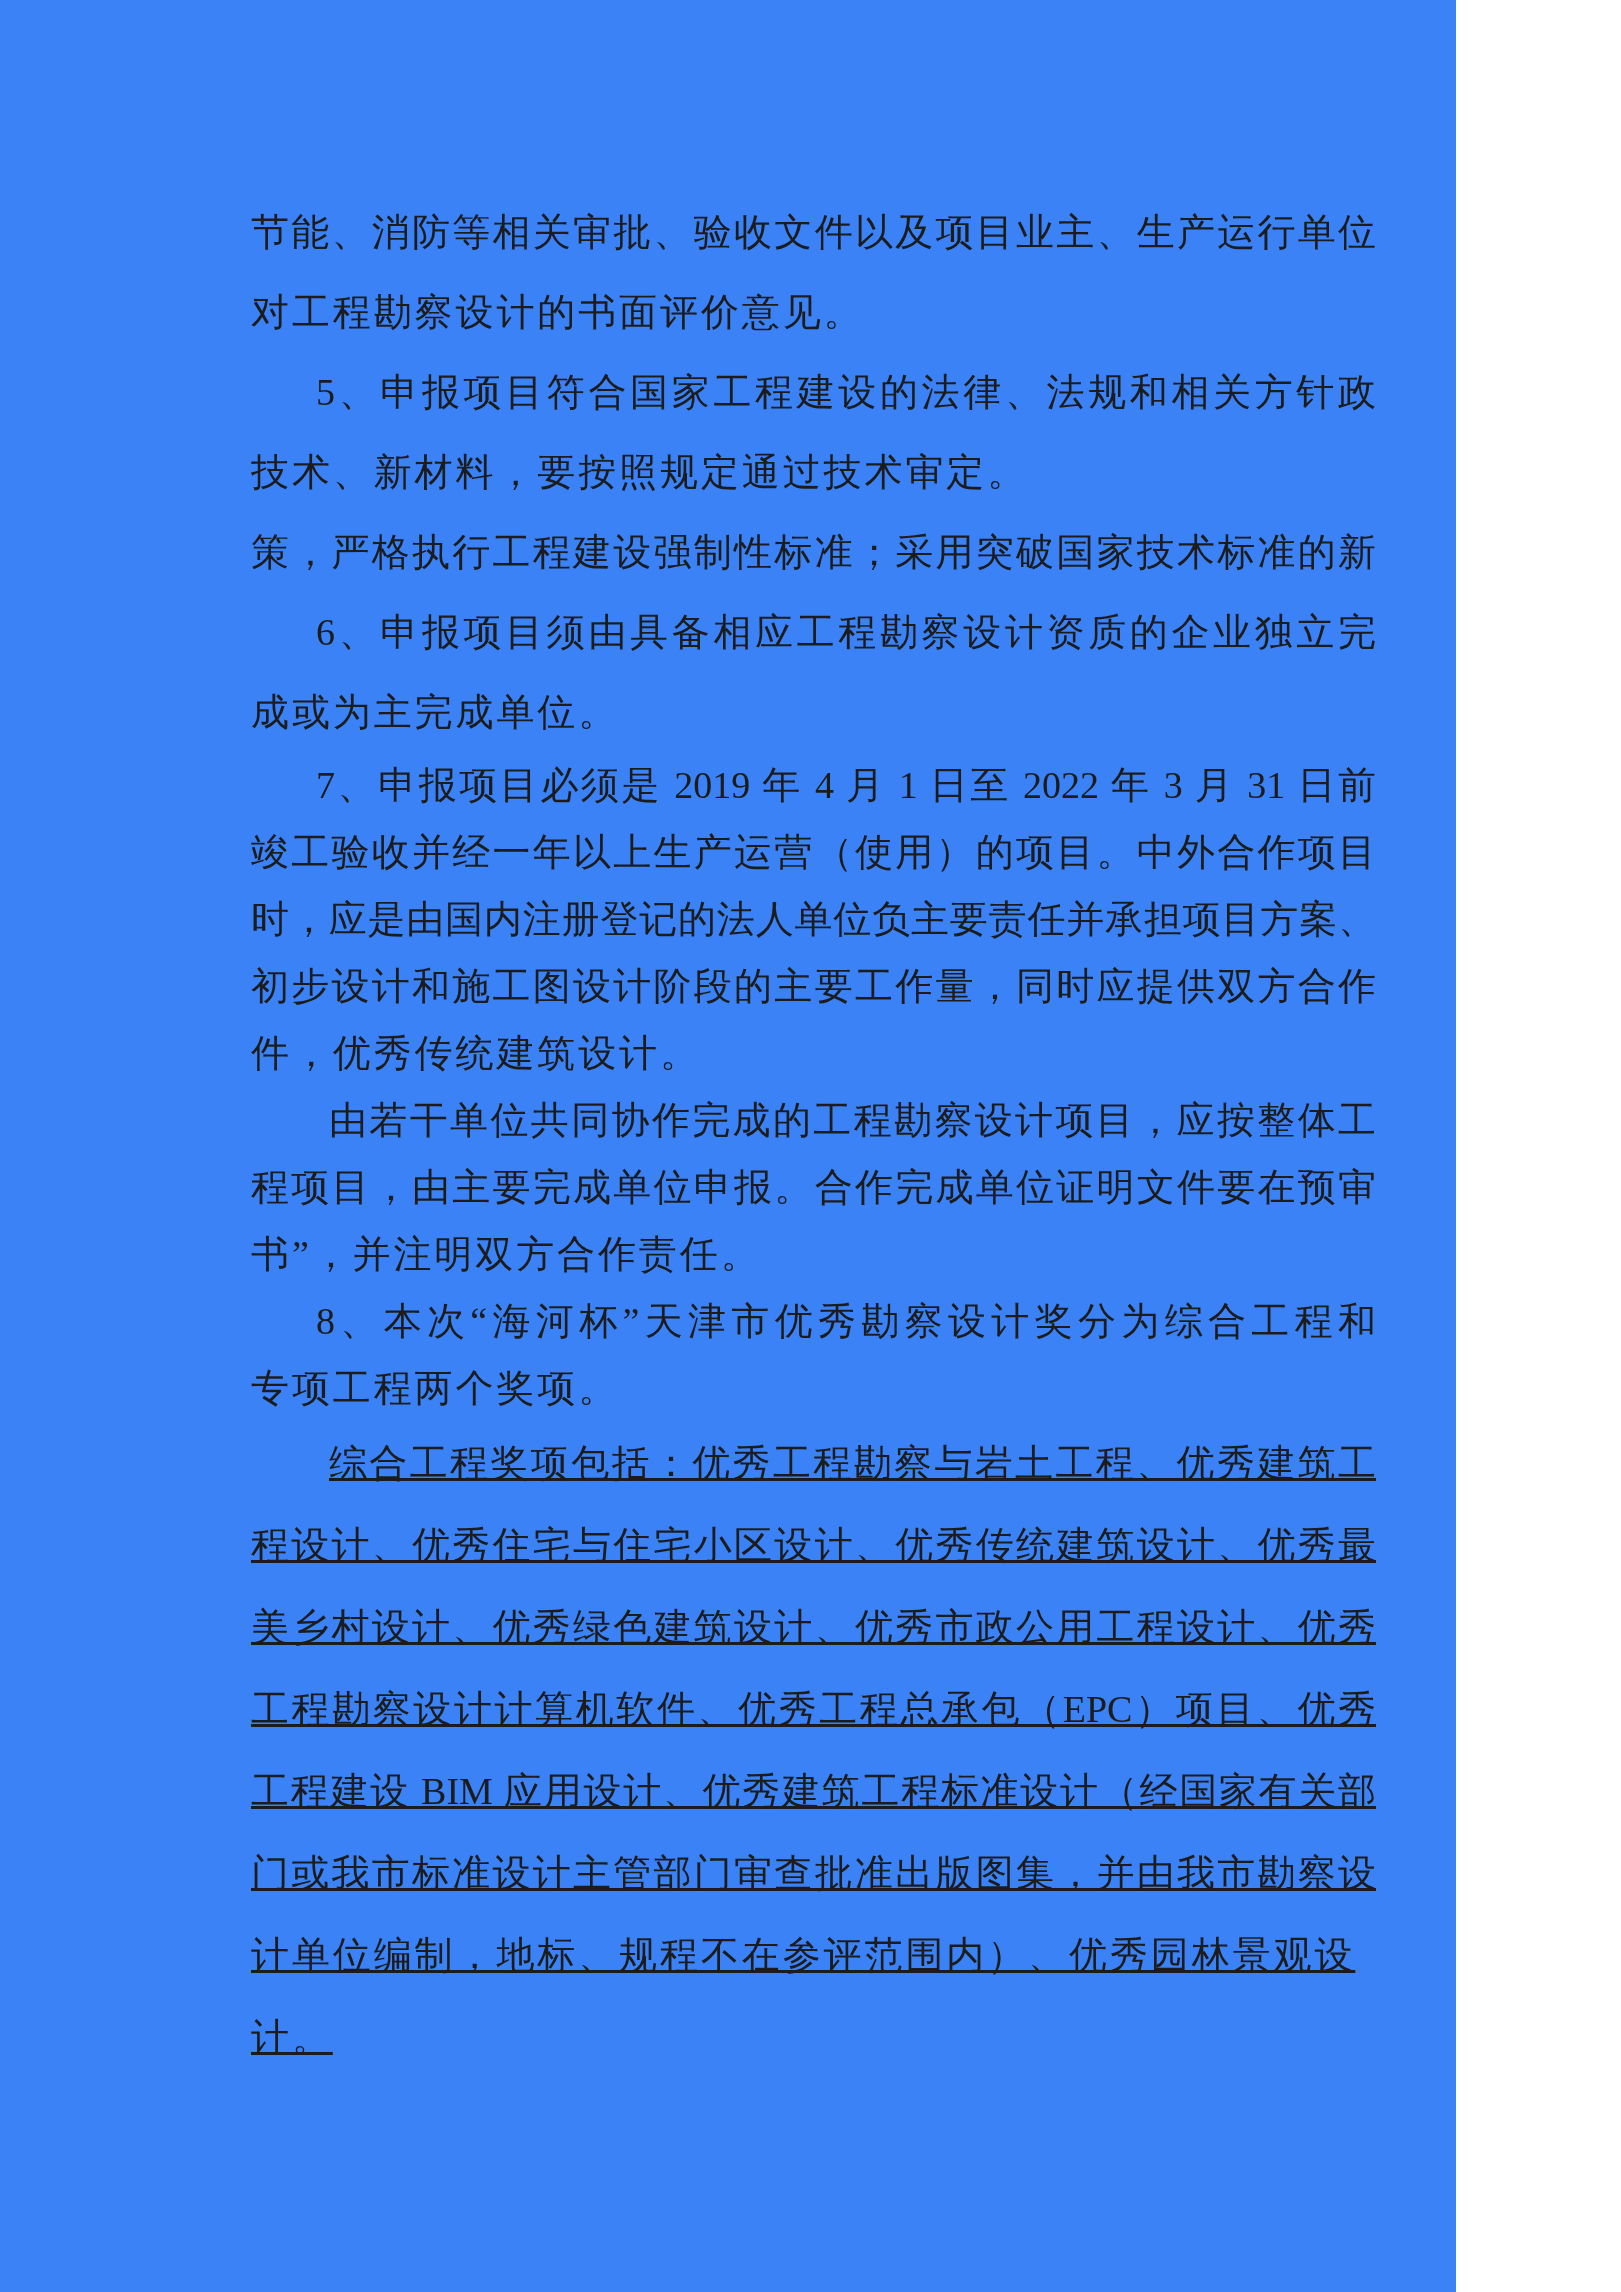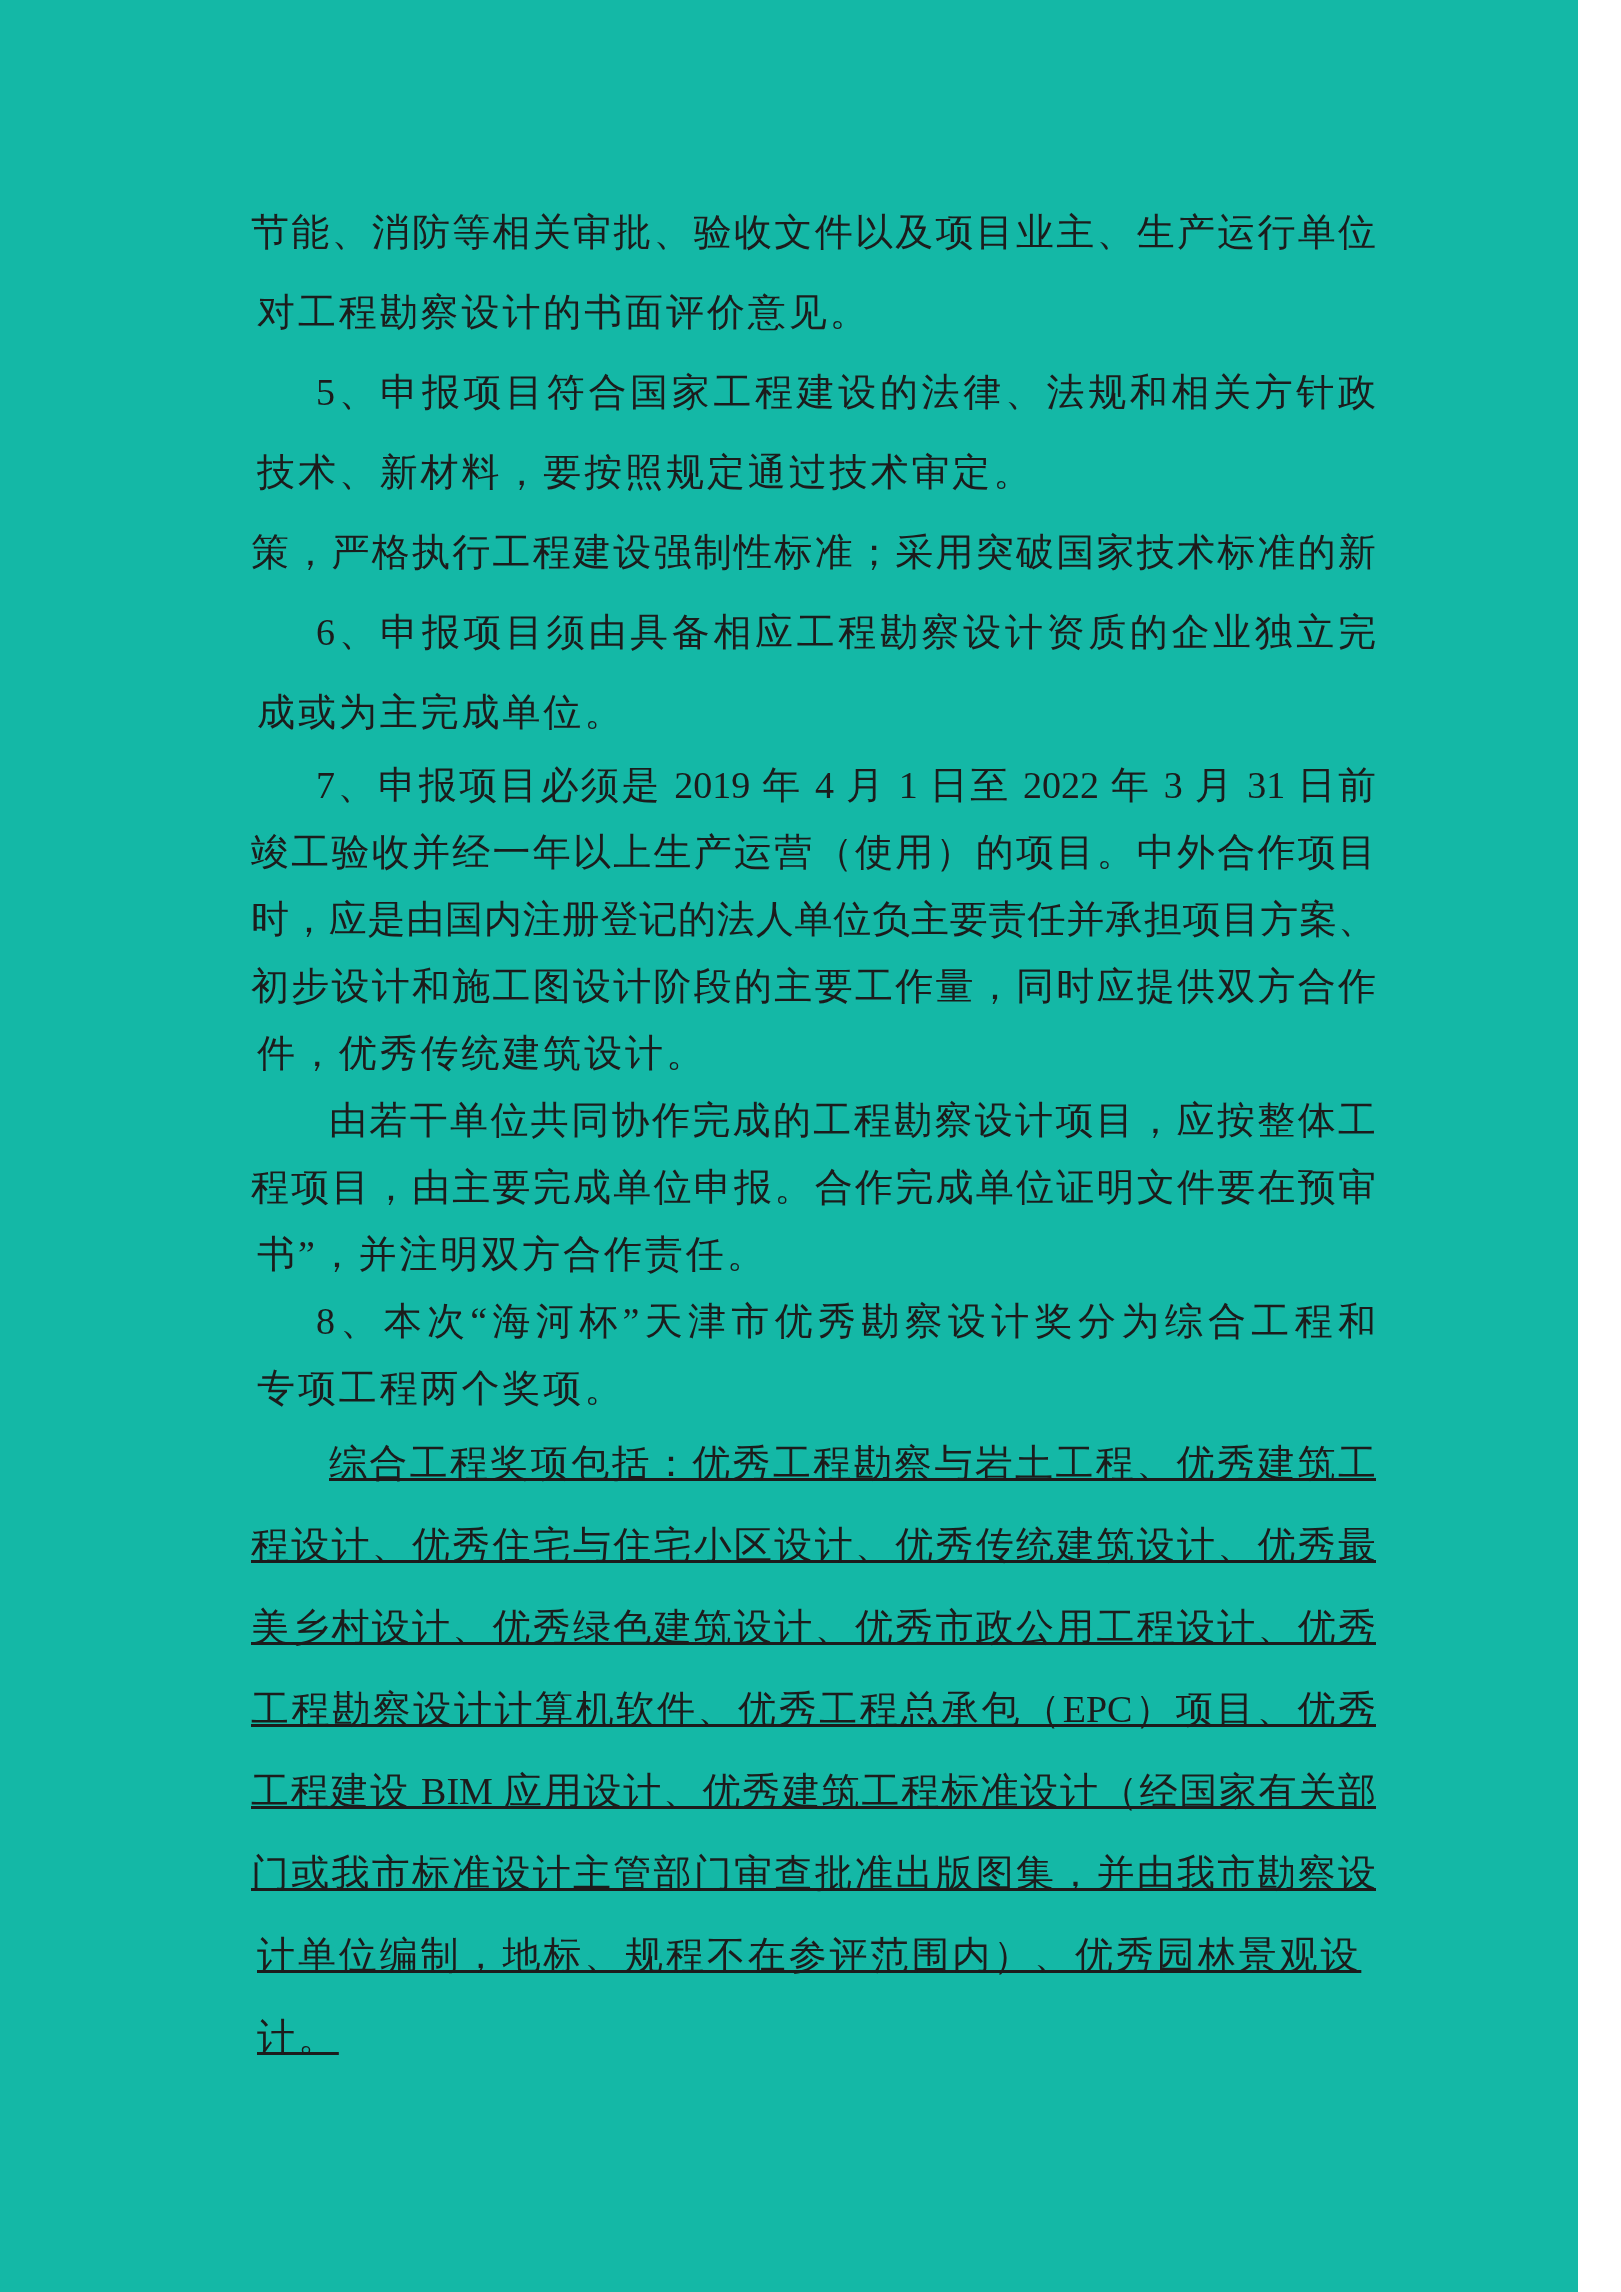--- a/index.html
+++ b/index.html
@@ -2,23 +2,23 @@
 <html><head>
 <meta charset="utf-8">
 <style>
   html, body {
     margin: 0;
     padding: 0;
     background: #ffffff;
   }
   .page {
     position: relative;
-    width: 1578px;
+    width: 1456px;
     height: 2293px;
-    background: #14b8a6;
+    background: #3b82f6;
     overflow: hidden;
   }
   .textblock {
     position: absolute;
     left: 251px;
     top: 192px;
     width: 1125px;
     color: #1c1c1c;
     font-family: "Liberation Serif", "DejaVu Serif", serif;
     font-size: 38px;
@@ -34,21 +34,21 @@
   
   .c { height: 82px; line-height: 82px; text-decoration: underline; }
   
   .j {
     text-align: justify;
     text-align-last: justify;
     text-justify: inter-character;
     letter-spacing: 0;
   }
   
-  .ln:not(.j) { letter-spacing: 2.9px; margin-left: 6px; }
+  .ln:not(.j) { letter-spacing: 2.9px; }
   
   .ind  { text-indent: 78px; }  
   .indn { text-indent: 65px; }  
 </style>
 </head>
 <body>
 
 <div class="page">
   <div class="textblock">
     <div class="ln a j">节能、消防等相关审批、验收文件以及项目业主、生产运行单位</div>

